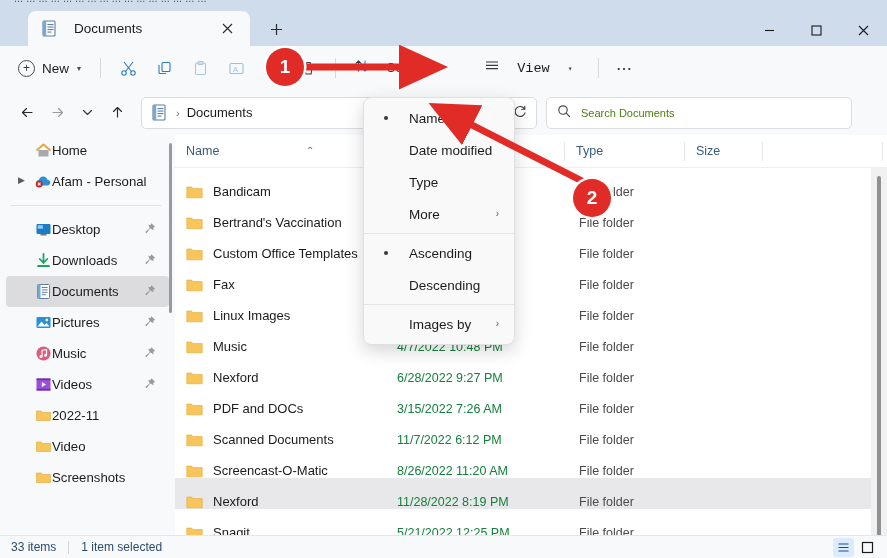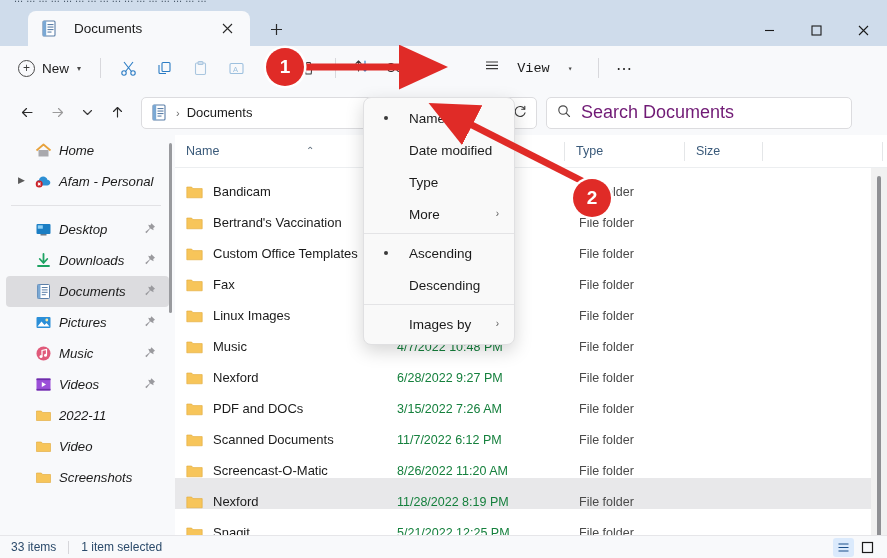--- a/index.html
+++ b/index.html
@@ -141,21 +141,21 @@
   }
   .searchbox {
     flex: 0 0 auto;
     width: 306px; height: 32px; margin-left: 9px;
     background: #ffffff; border: 1px solid #dcdcdf;
     border-radius: 5px;
     display: flex; align-items: center;
     padding: 0 10px;
     gap: 10px;
   }
-  .search-ph { font-size: 18px; color: #701a75; }
+  .search-ph { font-size: 11px; color: #4d7c0f; }
 
   
   .sidebar {
     position: absolute; left: 0; top: 135px;
     width: 175px; height: 400px;
     background: #f8f9fb;
     overflow: hidden;
   }
   .side-item {
     position: relative;
@@ -164,21 +164,21 @@
     display: flex; align-items: center;
     padding-left: 28px;
     font-size: 13.2px; color: #1b1b1b;
     white-space: nowrap;
   }
   .side-item.selected { background: #dcdcdf; }
   .side-item .si-ico {
     position: absolute; left: 29px; top: 7px;
     width: 17px; height: 17px;
   }
-  .side-item .si-label { margin-left: 25px; font-style: italic; }
+  .side-item .si-label { margin-left: 18px; }
   .side-item .si-pin {
     position: absolute; right: 13px; top: 8px;
     width: 13px; height: 14px; color: #8a8a8a;
   }
   .side-item .si-arrow {
     position: absolute; left: 12px; top: 9px;
     font-size: 9px; color: #5a5a5a;
   }
   .side-div {
     height: 1px; background: #e2e2e5;

